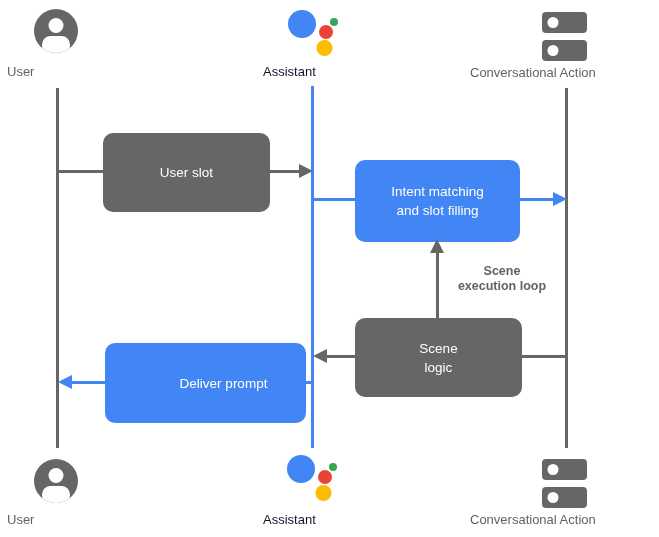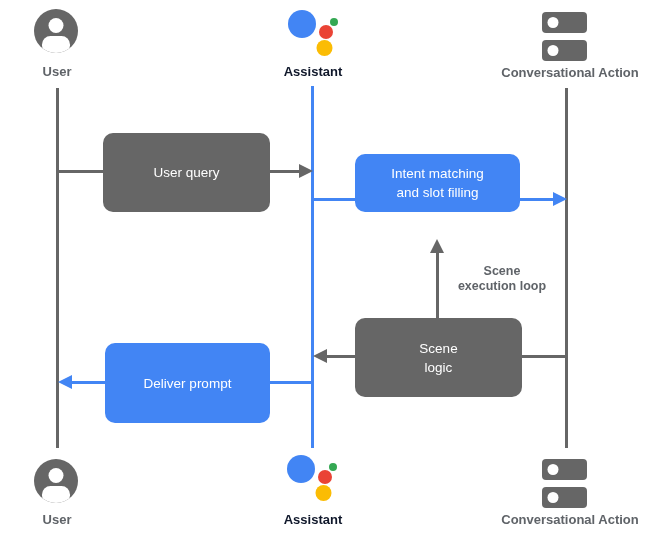--- a/index.html
+++ b/index.html
@@ -12,21 +12,21 @@
   .gray-fill{background:#666666;}
   .blue-fill{background:#4285F4;}
 
   
   .node{position:absolute;border-radius:10px;display:flex;align-items:center;justify-content:center;
         color:#fff;font-size:13.5px;line-height:19px;text-align:center;white-space:pre-line;z-index:3;}
   .node.gray{background:#666666;}
   .node.blue{background:#4285F4;}
 
   
-  .actor-label{position:absolute;font-size:13px;font-weight:bold;text-align:center;color:#5F6368;z-index:2;}
+  .actor-label{position:absolute;font-size:13px;font-weight:normal;color:#5F6368;z-index:2;}
   .actor-label.light{color:#0f172a;}
 
   
   .annotation{position:absolute;font-size:12.5px;font-weight:bold;line-height:15px;color:#5F6368;
               text-align:center;white-space:pre-line;z-index:2;}
 
   
   .arr{position:absolute;width:0;height:0;z-index:4;}
   .arr-right{border-top:7px solid transparent;border-bottom:7px solid transparent;border-left:14px solid #666666;}
   .arr-left{border-top:7px solid transparent;border-bottom:7px solid transparent;border-right:14px solid #666666;}
@@ -98,26 +98,26 @@
   <div class="actor-label light" style="left:263px;top:512px;width:100px;">Assistant</div>
 
   <svg class="icon" style="left:542px;top:458px;" width="46" height="52" viewBox="0 0 46 52">
     <rect x="0" y="1" width="45" height="21" rx="4" fill="#666666"></rect>
     <circle cx="11" cy="11.5" r="5.5" fill="#ffffff"></circle>
     <rect x="0" y="29" width="45" height="21" rx="4" fill="#666666"></rect>
     <circle cx="11" cy="39.5" r="5.5" fill="#ffffff"></circle>
   </svg>
   <div class="actor-label" style="left:470px;top:512px;width:200px;">Conversational Action</div>
 
-  <div class="node gray" style="left:103px;top:133px;width:167px;height:79px;">User query</div>
-  <div class="node blue" style="left:355px;top:154px;width:165px;height:58px;">Intent matching
+  <div class="node gray" style="left:103px;top:133px;width:167px;height:79px;">User slot</div>
+  <div class="node blue" style="left:355px;top:160px;width:165px;height:82px;">Intent matching
 and slot filling</div>
   <div class="node gray" style="left:355px;top:318px;width:167px;height:79px;">Scene
 logic</div>
-  <div class="node blue" style="left:105px;top:343px;width:165px;height:80px;">Deliver prompt</div>
+  <div class="node blue" style="left:105px;top:343px;width:165px;height:80px;padding-left:36px;">Deliver prompt</div>
 
   <div class="annotation" style="left:432px;top:264px;width:140px;">Scene
 execution loop</div>
 
   <div class="hline gray-fill" style="left:56px;top:170px;width:47px;"></div>
 
   <div class="hline gray-fill" style="left:270px;top:170px;width:30px;"></div>
   <div class="arr arr-right" style="left:299px;top:164px;"></div>
 
   <div class="hline blue-fill" style="left:313px;top:198px;width:42px;"></div>

